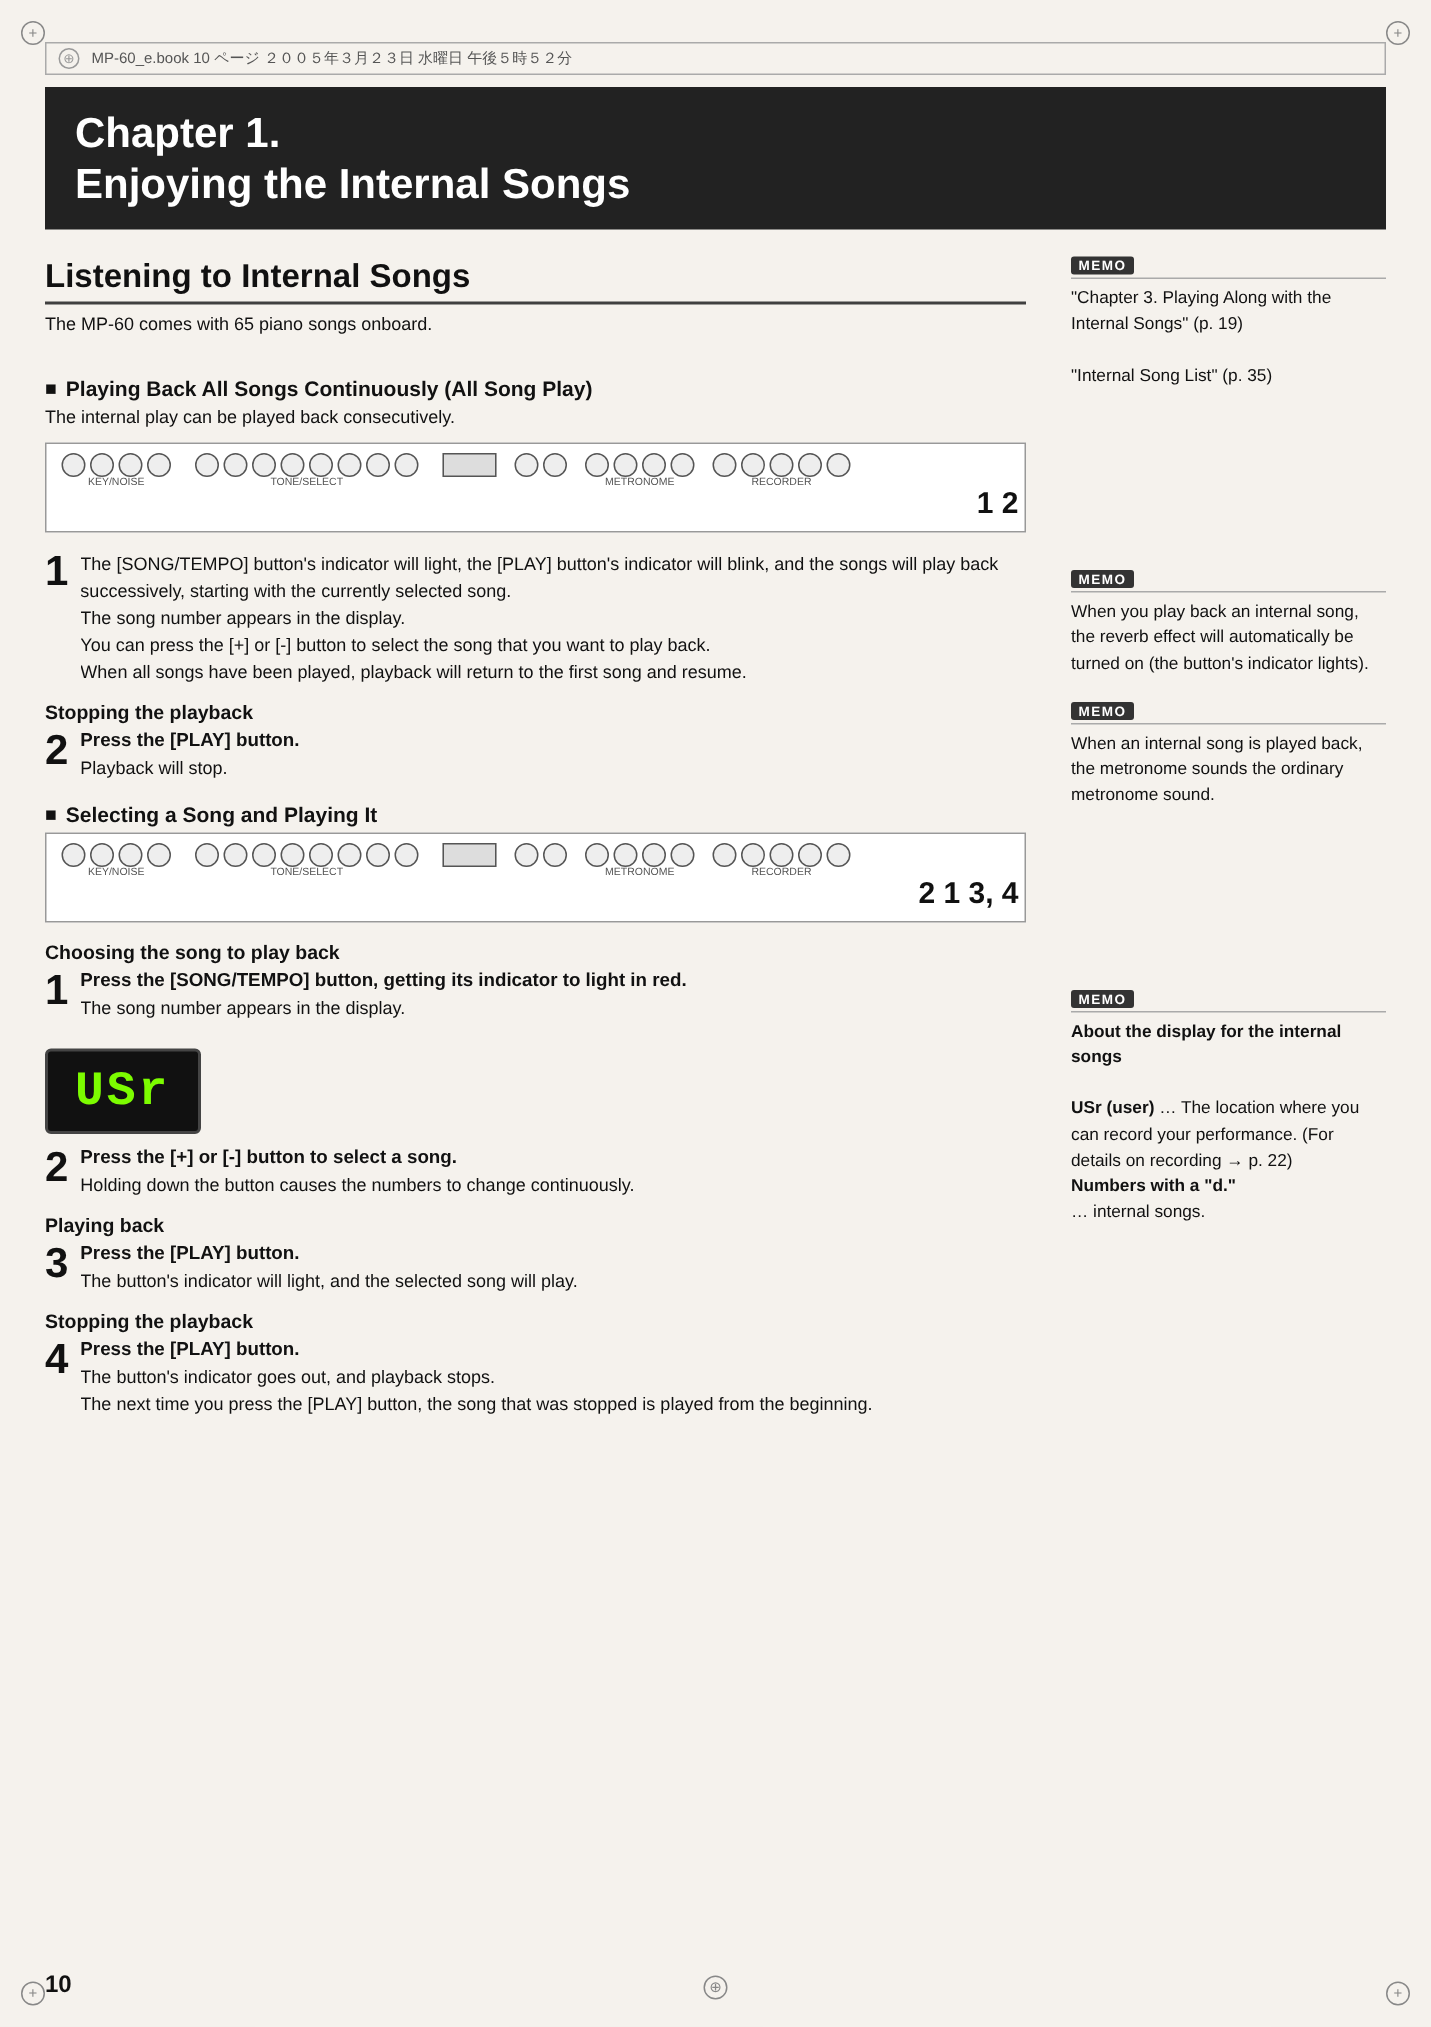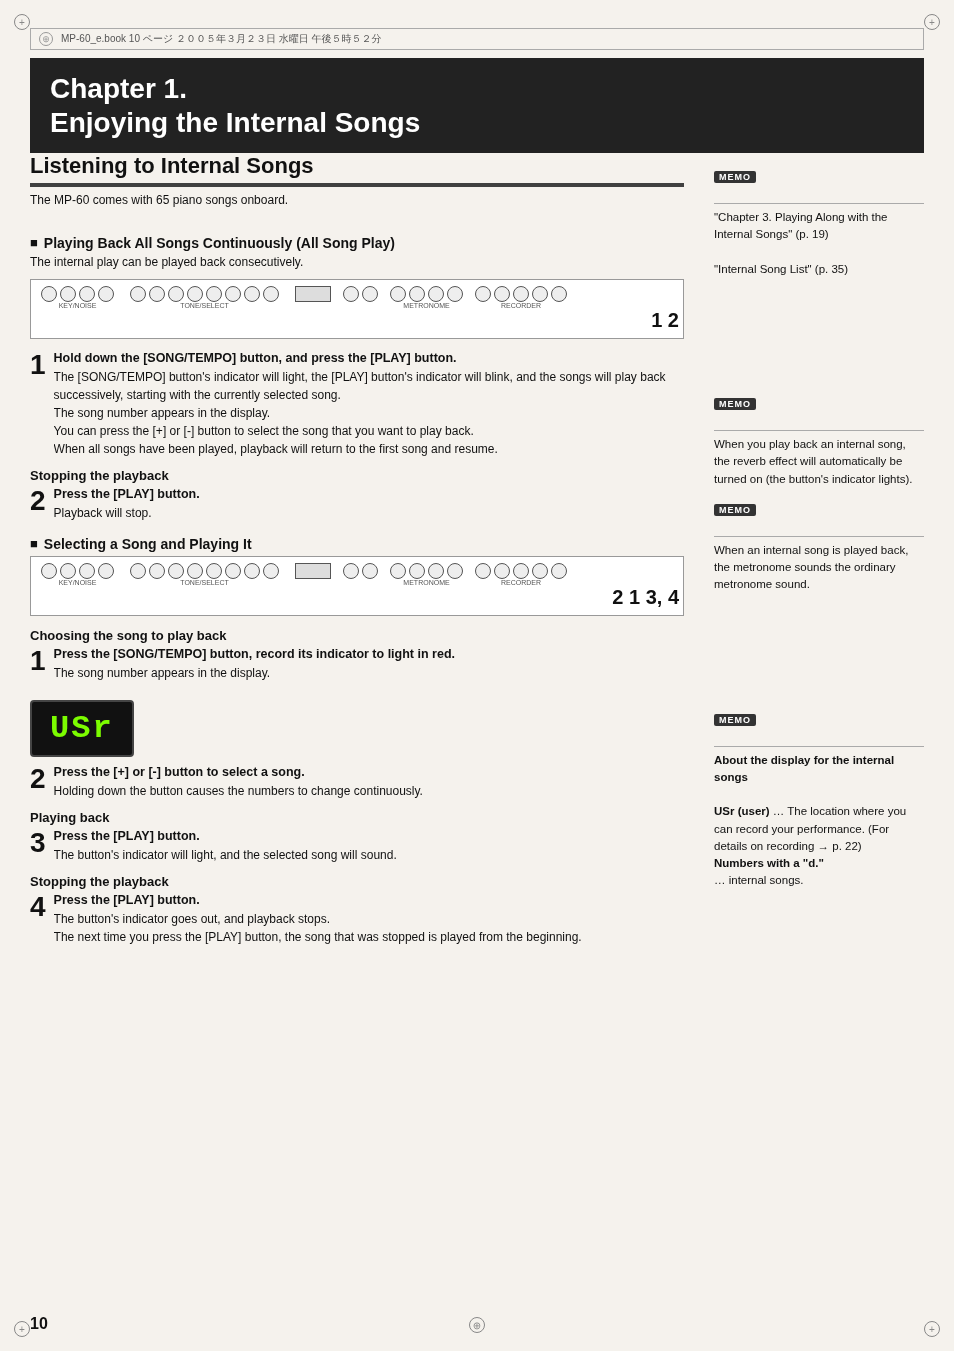--- a/index.html
+++ b/index.html
@@ -75,22 +75,23 @@
       width: 220px;
       flex-shrink: 0;
       padding-left: 10px;
       padding-top: 18px;
     }
 
     
     .section-title {
       font-size: 22px;
       font-weight: bold;
-      border-bottom: 4px solid #404040;
+      border-bottom: 2px solid #404040;
       padding-bottom: 4px;
+      margin-top: 18px;
       margin-bottom: 6px;
     }
 
     .subtitle-text {
       font-size: 12px;
       margin-bottom: 28px;
       color: #111;
     }
 
     
@@ -203,21 +204,21 @@
     }
 
     
     .memo-box {
       margin-bottom: 14px;
     }
     .memo-label {
       font-weight: bold;
       font-size: 13px;
       border-bottom: 1.5px solid #aaa;
-      padding-bottom: 20px;
+      padding-bottom: 2px;
       margin-bottom: 5px;
       display: flex;
       align-items: center;
       gap: 4px;
     }
     .memo-label .memo-icon {
       background: #333;
       color: #fff;
       font-size: 9px;
       font-weight: bold;
@@ -357,21 +358,20 @@
             <div class="kb-label">RECORDER</div>
           </div>
         </div>
         <div class="diagram-numbers">1  2</div>
       </div>
 
       
       <div class="step-block cf">
         <div class="step-number">1</div>
         <div class="step-content">
-          <div class="step-heading">Hold down the [SONG/TEMPO] button, and press the [PLAY] button.</div>
           <div class="step-body">
             <span>The [SONG/TEMPO] button's indicator will light, the [PLAY] button's indicator will blink, and the songs will play back successively, starting with the currently selected song.<br>The song number appears in the display.<br>You can press the [+] or [-] button to select the song that you want to play back.<br>When all songs have been played, playback will return to the first song and resume.</span>
           </div>
         </div>
       </div>
 
       
       <div class="stop-heading">Stopping the playback</div>
 
       
@@ -452,21 +452,21 @@
         <div class="diagram-numbers">2          1  3, 4</div>
       </div>
 
       
       <div class="stop-heading">Choosing the song to play back</div>
 
       
       <div class="step-block cf">
         <div class="step-number">1</div>
         <div class="step-content">
-          <div class="step-heading">Press the [SONG/TEMPO] button, record its indicator to light in red.</div>
+          <div class="step-heading">Press the [SONG/TEMPO] button, getting its indicator to light in red.</div>
           <div class="step-body">The song number appears in the display.</div>
         </div>
       </div>
 
       
       <div class="display-box">USr</div>
 
       
       <div class="step-block cf">
         <div class="step-number">2</div>
@@ -477,21 +477,21 @@
       </div>
 
       
       <div class="stop-heading">Playing back</div>
 
       
       <div class="step-block cf">
         <div class="step-number">3</div>
         <div class="step-content">
           <div class="step-heading">Press the [PLAY] button.</div>
-          <div class="step-body">The button's indicator will light, and the selected song will sound.</div>
+          <div class="step-body">The button's indicator will light, and the selected song will play.</div>
         </div>
       </div>
 
       
       <div class="stop-heading">Stopping the playback</div>
 
       
       <div class="step-block cf">
         <div class="step-number">4</div>
         <div class="step-content">

